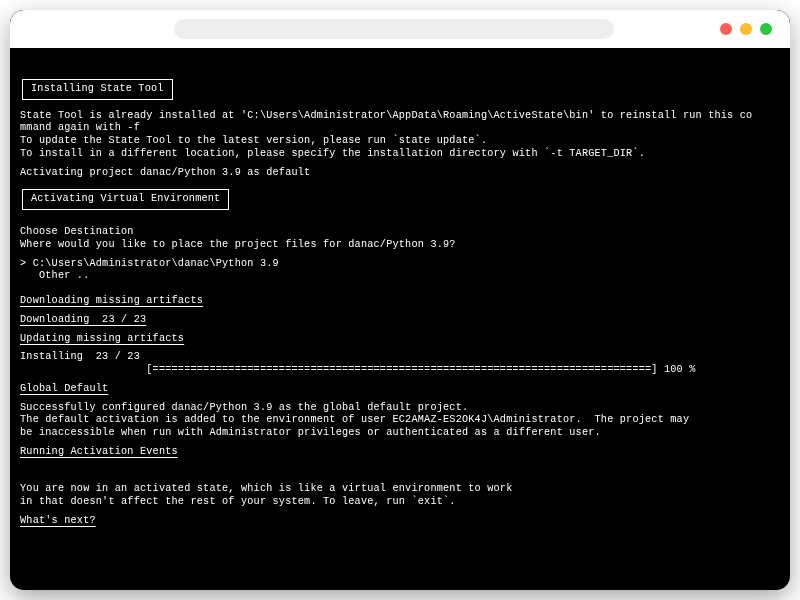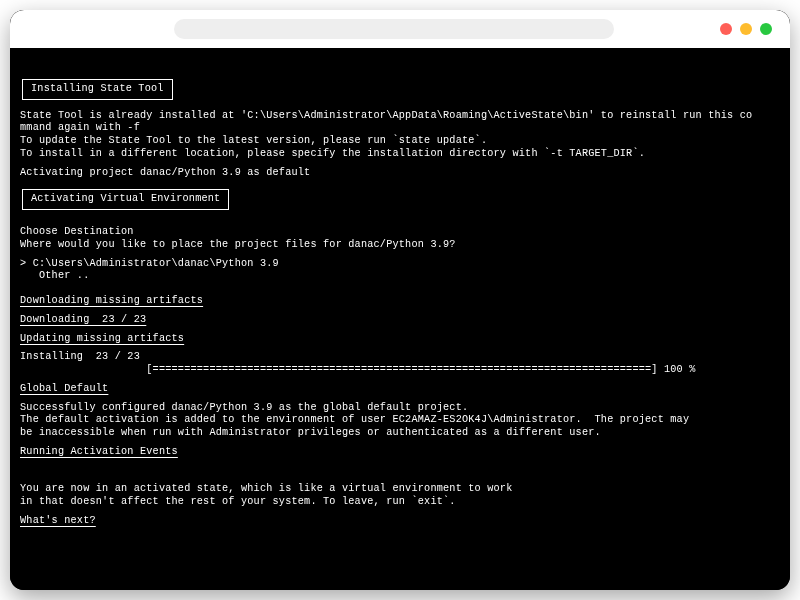--- a/index.html
+++ b/index.html
@@ -60,20 +60,21 @@
   .terminal {
     flex: 1;
     background: #000;
     color: #fff;
     font-size: 10.2px;
     line-height: 1.25;
     padding: 8px 10px 4px 10px;
     white-space: pre;
     overflow: hidden;
     letter-spacing: 0.2px;
+    border-radius: 31px;
   }
   .boxed {
     display: inline-block;
     border: 1px solid #fff;
     padding: 3px 8px;
     margin: 4px 0 4px 2px;
   }
   .underline {
     text-decoration: underline;
     text-underline-offset: 3px;

